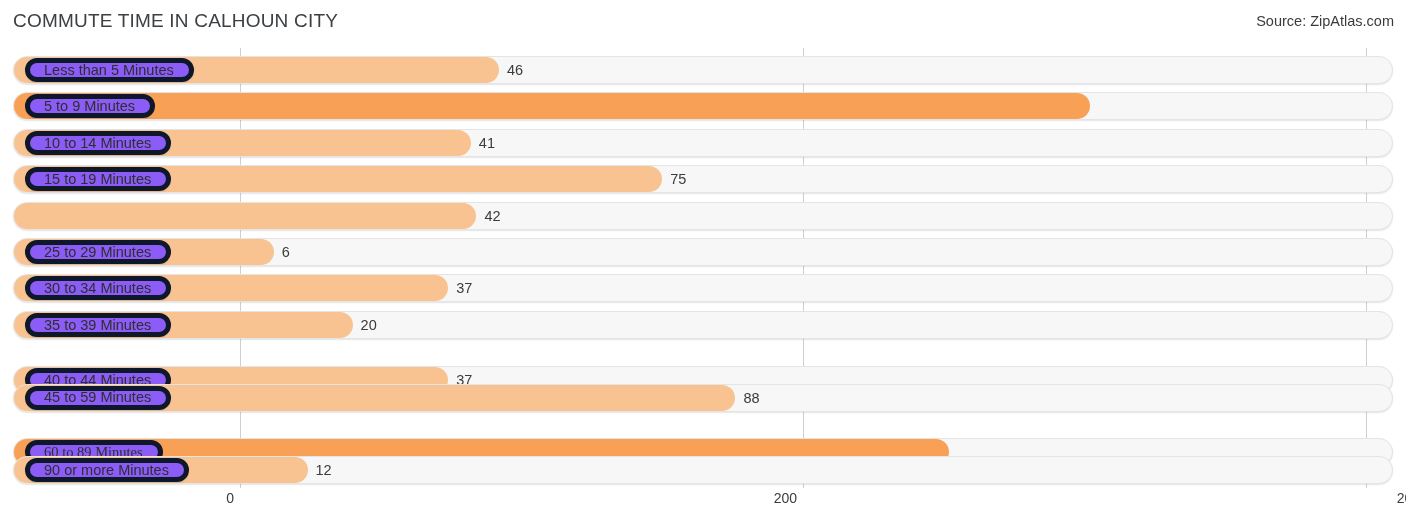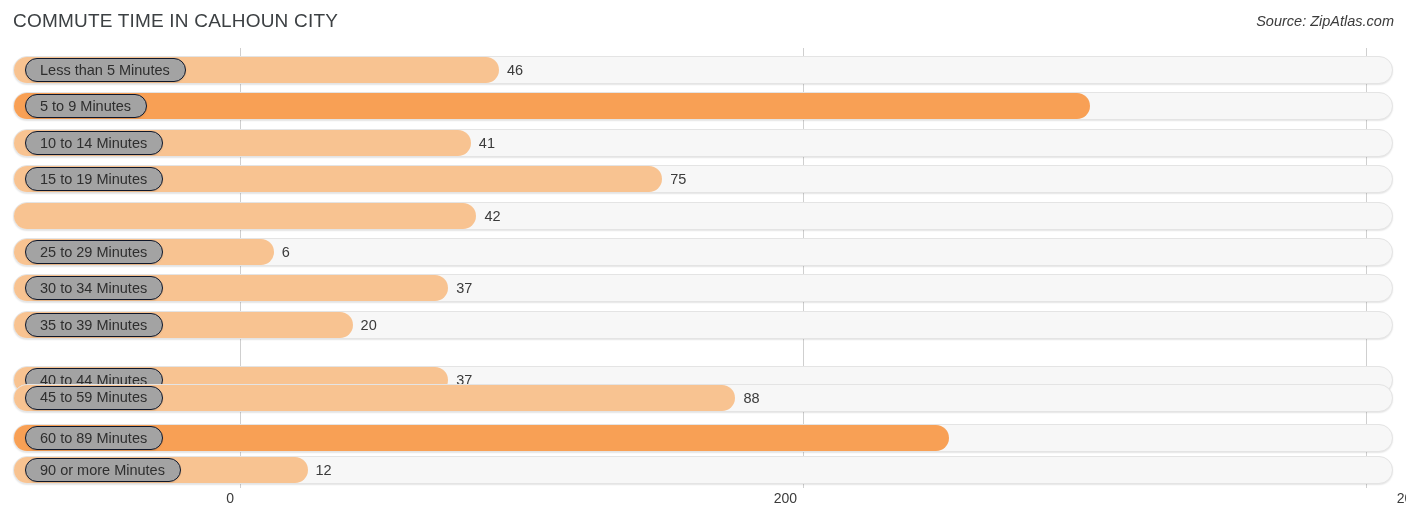--- a/index.html
+++ b/index.html
@@ -37,21 +37,20 @@
     font-size: 19px;
     color: #3c4043;
     letter-spacing: 0.2px;
     white-space: nowrap;
   }
   .chart-source {
     position: absolute;
     right: 12px;
     top: 13px;
     font-size: 14.5px;
-    font-style: italic;
     color: #3b3b3b;
     white-space: nowrap;
   }
 
   
   .plot {
     position: absolute;
     left: 0;
     top: 48px;
     width: 1406px;
@@ -112,22 +111,22 @@
   }
   .bar.strong {
     background: #f8a055;
   }
 
   .label-pill {
     position: absolute;
     left: 12px;
     top: 2px;
     height: 24px;
-    background: #a3a3a3;
-    border: 1px solid #0f172a;
+    background: #8b5cf6;
+    border: 5px solid #0f172a;
     border-radius: 12px;
     box-sizing: border-box;
     display: flex;
     align-items: center;
     padding: 0 15px 0 14px;
     box-shadow: 0 1px 1.5px rgba(0,0,0,0.09);
     white-space: nowrap;
   }
   .label-pill span {
     font-size: 14.5px;
@@ -262,21 +261,21 @@
           <div class="value-out" style="left: 443.31px;">37</div>
         </div>
         <div class="row" style="top: 335.6px;">
           <div class="track"></div>
           <div class="bar" style="width: 721.44px;"></div>
           <div class="label-pill">
             <span>45 to 59 Minutes</span>
           </div>
           <div class="value-out" style="left: 730.44px;">88</div>
         </div>
-        <div class="row" style="top: 376px;">
+        <div class="row" style="top: 390px; font-family: Liberation Serif, serif;">
           <div class="track"></div>
           <div class="bar strong" style="width: 935.38px;"></div>
           <div class="label-pill">
             <span>60 to 89 Minutes</span>
           </div>
           <div class="value-in" style="left: 883.38px;">126</div>
         </div>
         <div class="row" style="top: 408.4px;">
           <div class="track"></div>
           <div class="bar" style="width: 293.56px;"></div>

